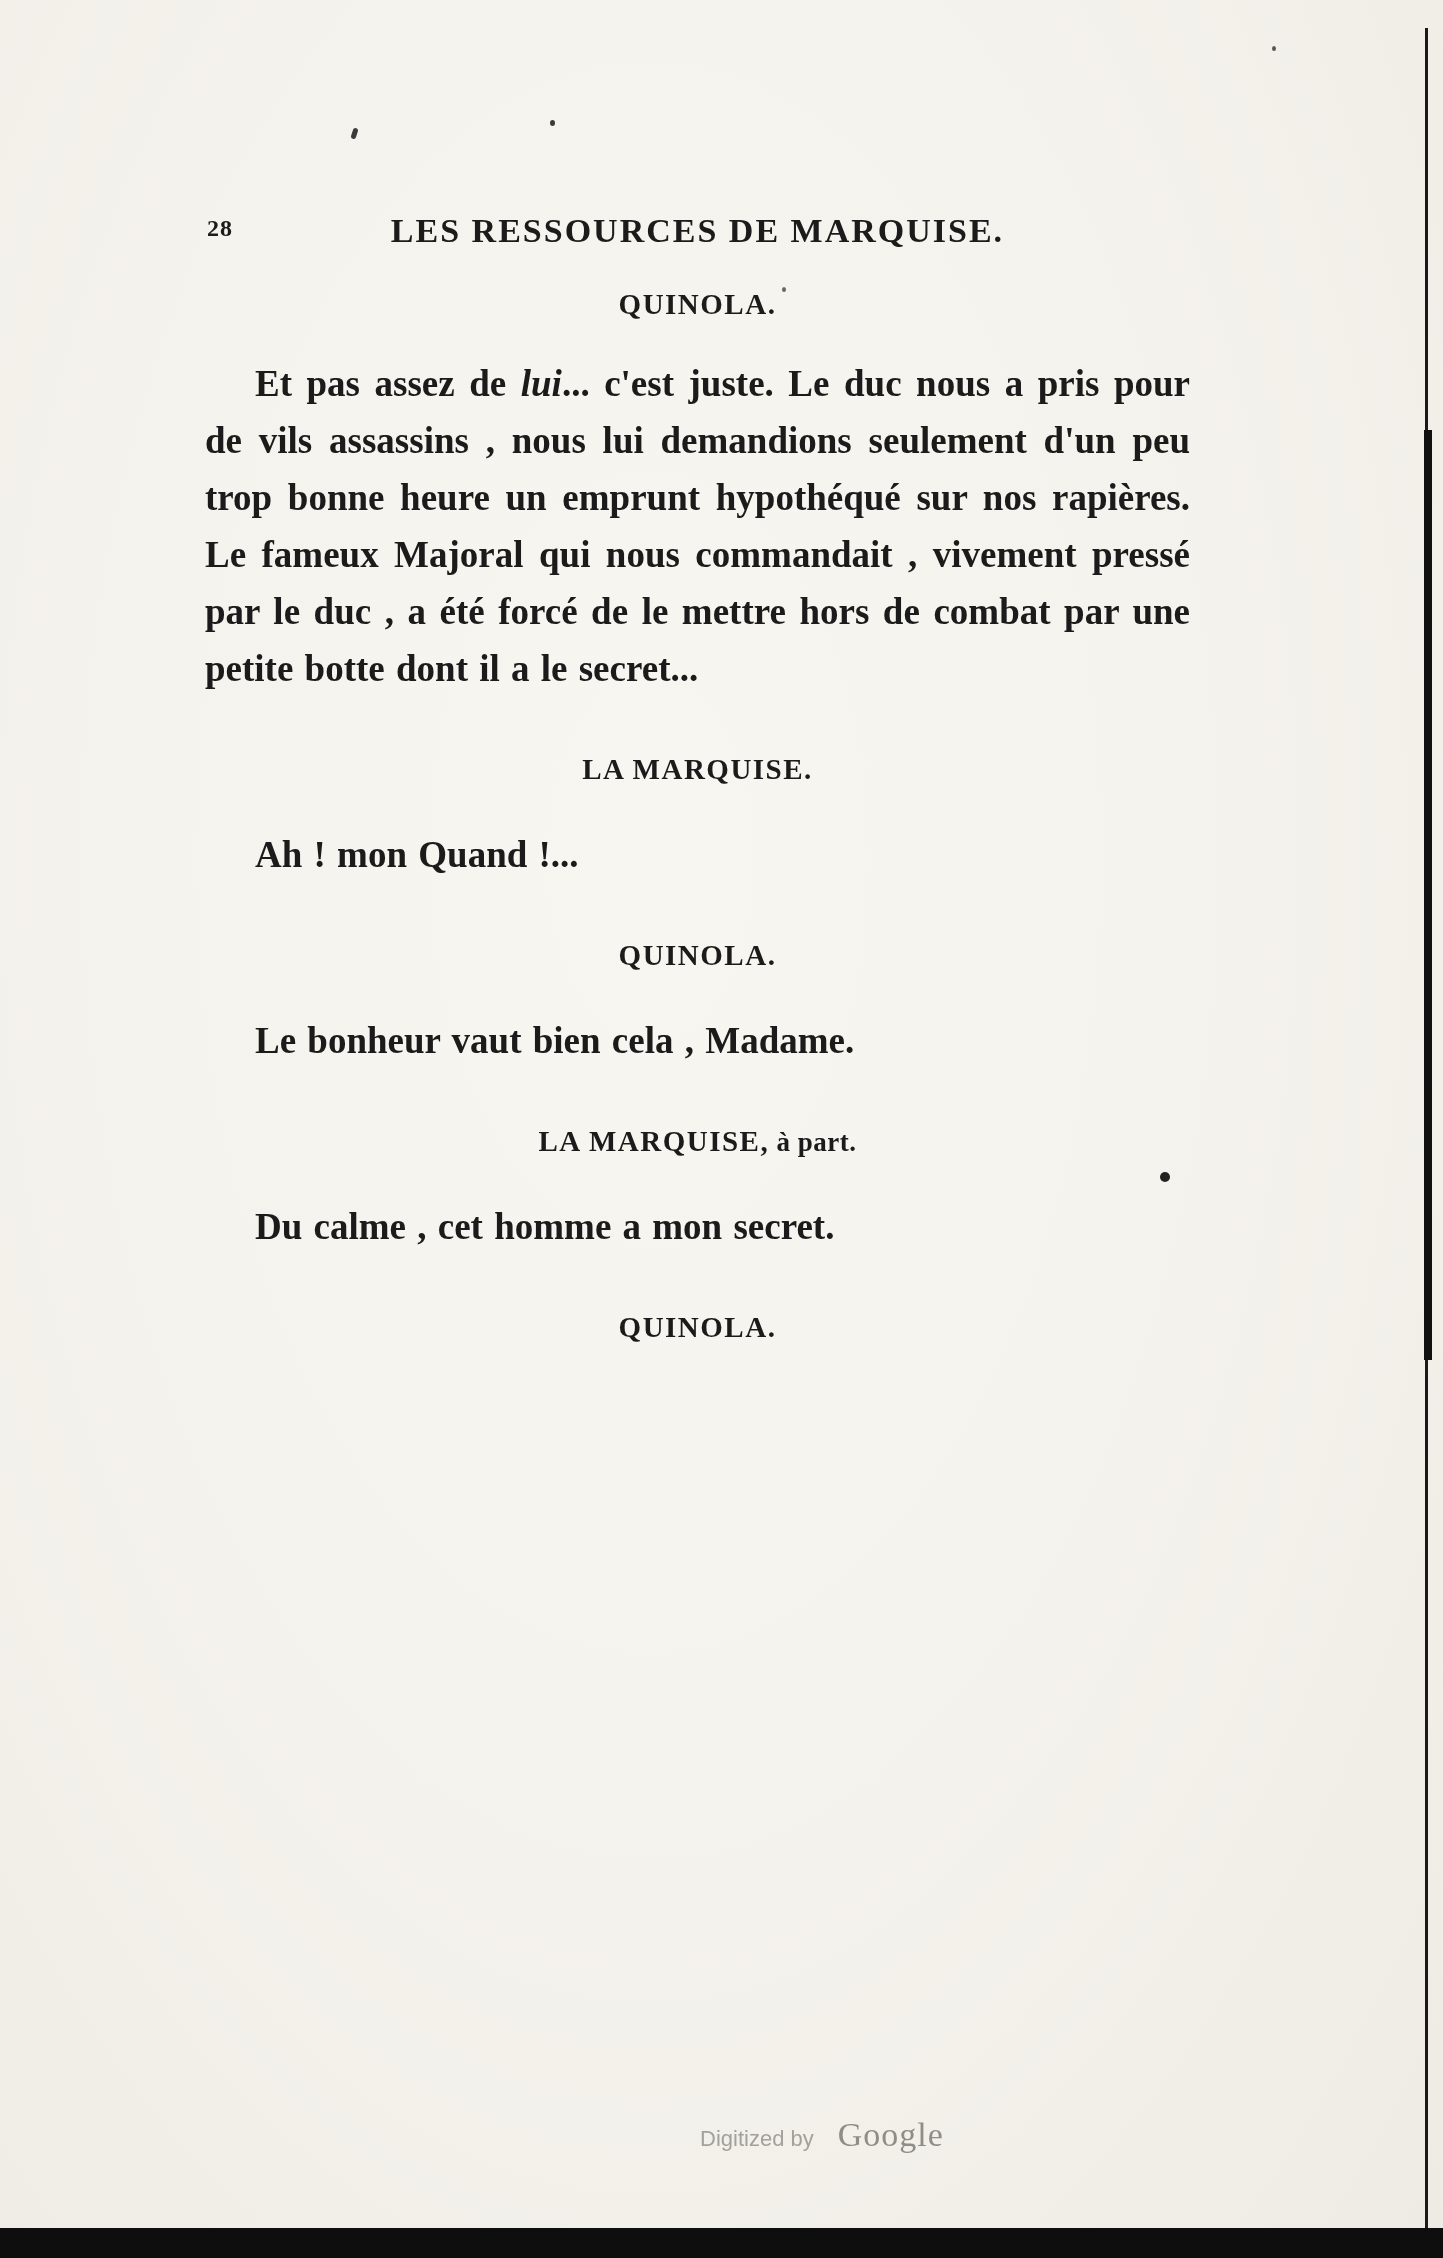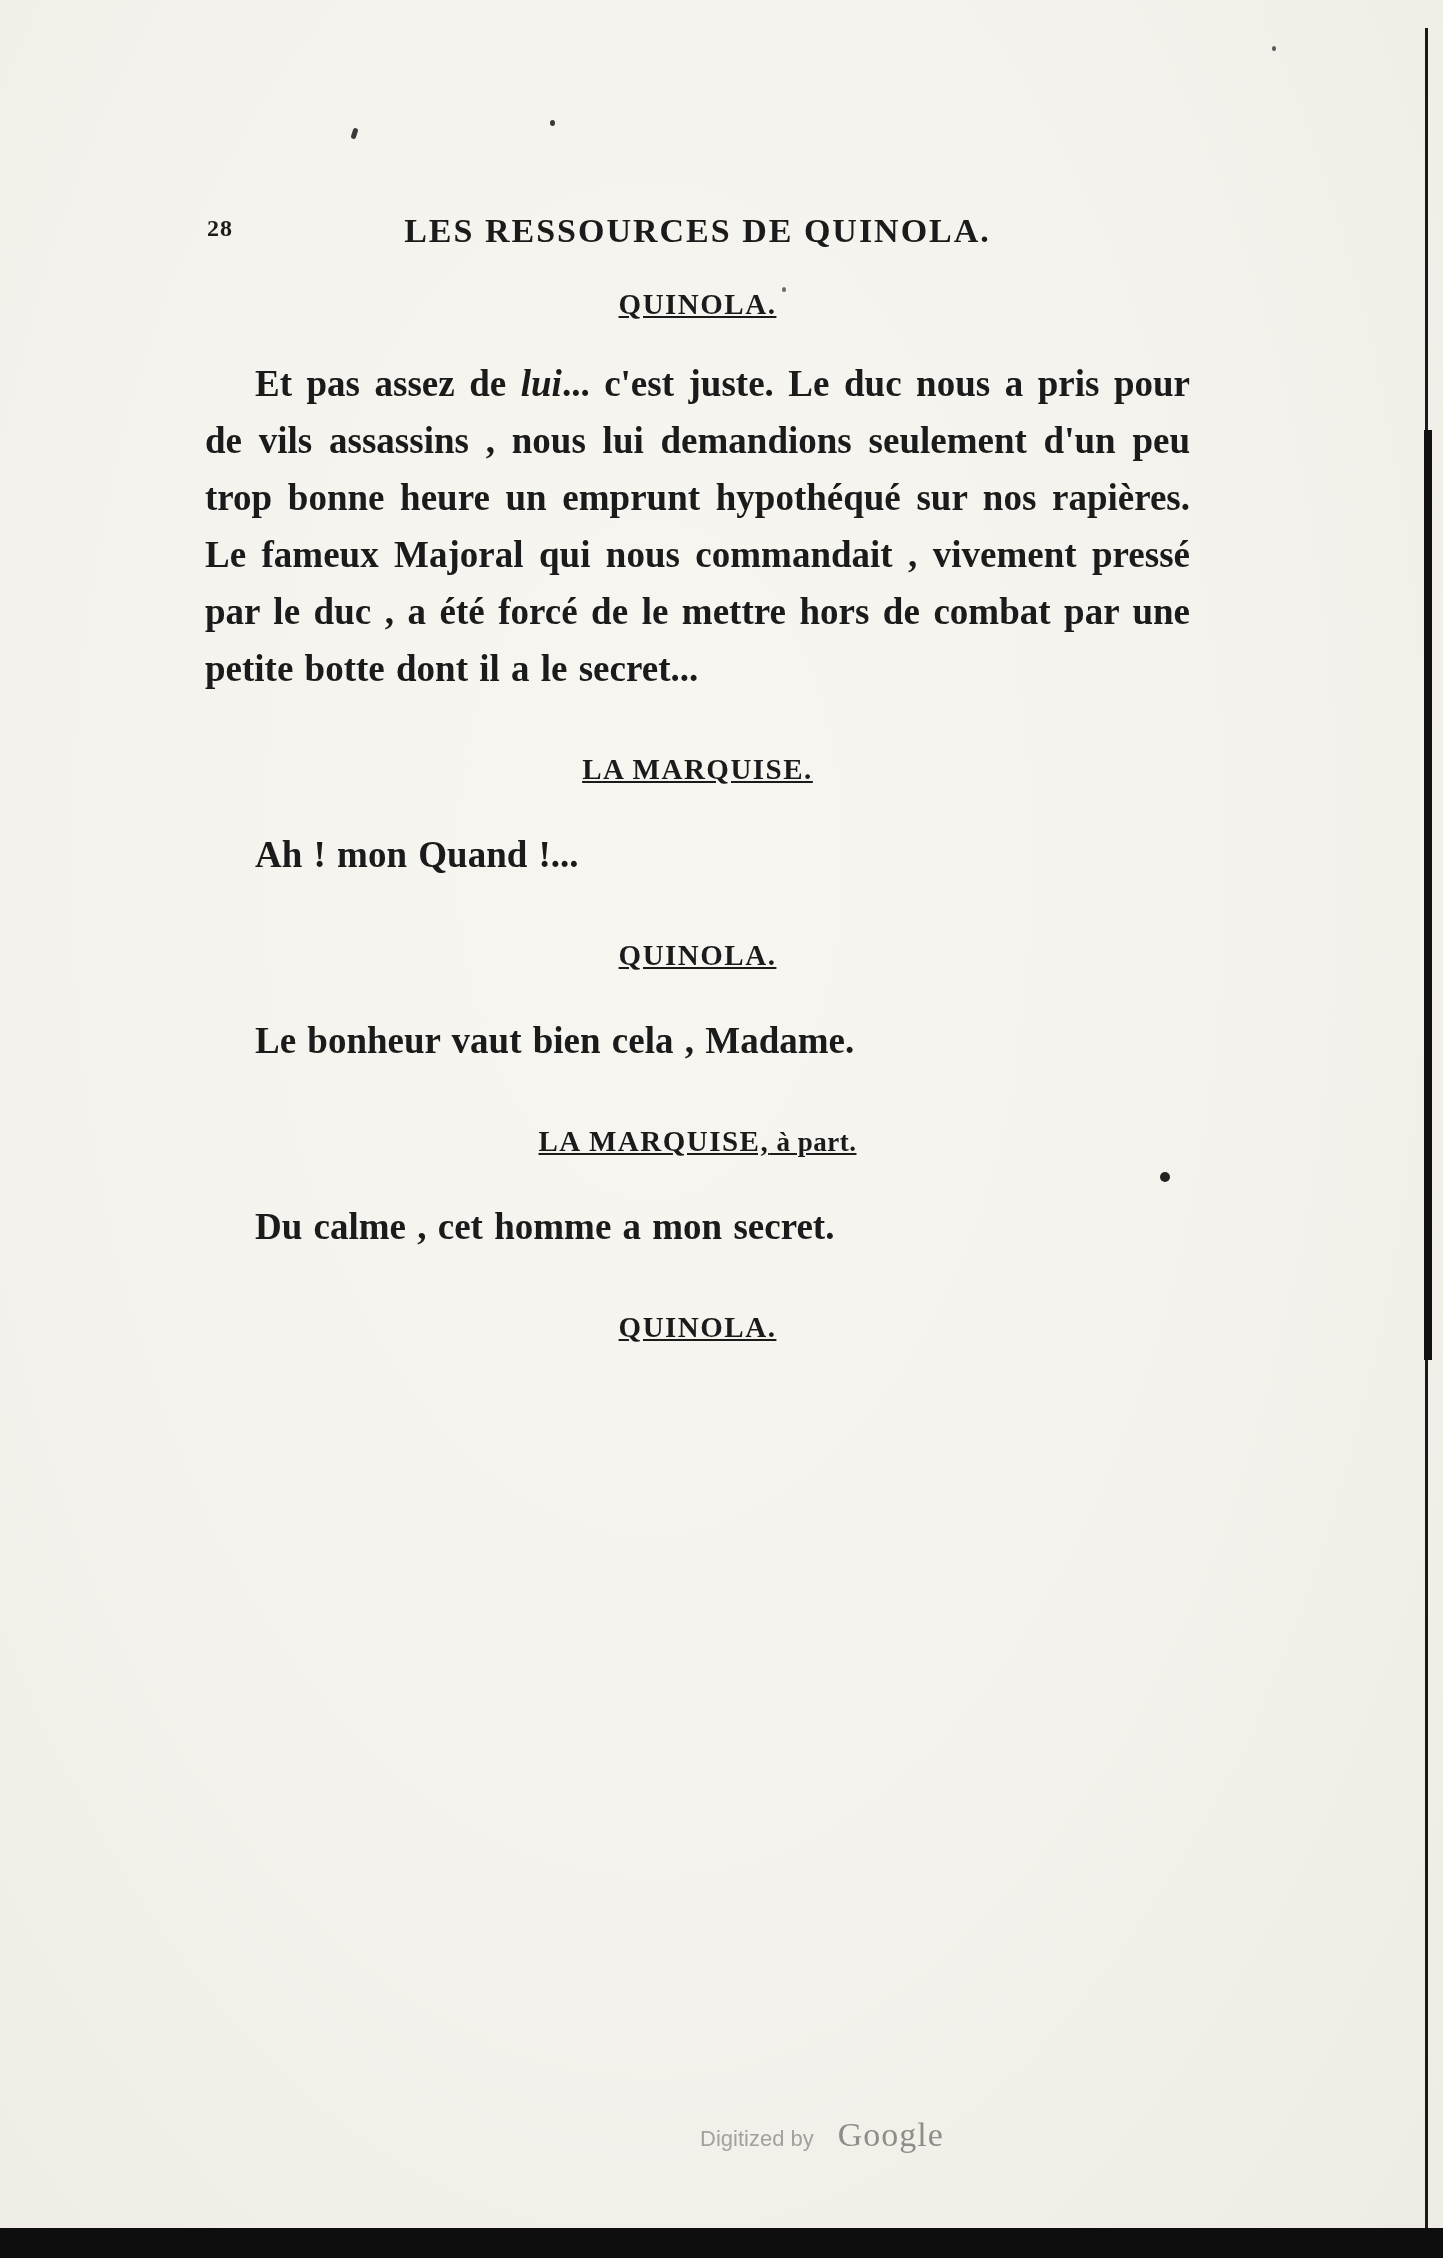--- a/index.html
+++ b/index.html
@@ -38,21 +38,20 @@
     text-align: center;
     font-size: 34px;
     letter-spacing: 2px;
   }
   .speaker {
     text-align: center;
     font-weight: bold;
     font-size: 29px;
     letter-spacing: 1.5px;
     margin-top: 56px;
-    text-decoration: underline;
   }
   .speaker.first {
     margin-top: 28px;
   }
   .speaker .suffix {
     font-size: 27px;
     letter-spacing: 0.5px;
   }
   .body-par {
     margin: 34px 0 0 0;
@@ -127,21 +126,21 @@
 </style>
 </head>
 <body>
 
 <div class="page">
 
   <div class="text-block">
 
     <div class="header">
       <span class="page-num">28</span>
-      <div class="header-title">LES RESSOURCES DE QUINOLA.</div>
+      <div class="header-title">LES RESSOURCES DE MARQUISE.</div>
     </div>
 
     <div class="speaker first">QUINOLA.</div>
     <p class="body-par"><span>Et pas assez de </span><em>lui</em><span>... c'est juste. Le duc nous a pris pour de vils assassins , nous lui demandions seulement d'un peu trop bonne heure un emprunt hypothéqué sur nos rapières. Le fameux Majoral qui nous commandait , vivement pressé par le duc , a été forcé de le mettre hors de combat par une petite botte dont il a le secret...</span></p>
 
     <div class="speaker">LA MARQUISE.</div>
     <p class="body-par single">Ah ! mon Quand !...</p>
 
     <div class="speaker">QUINOLA.</div>
     <p class="body-par single">Le bonheur vaut bien cela , Madame.</p>

